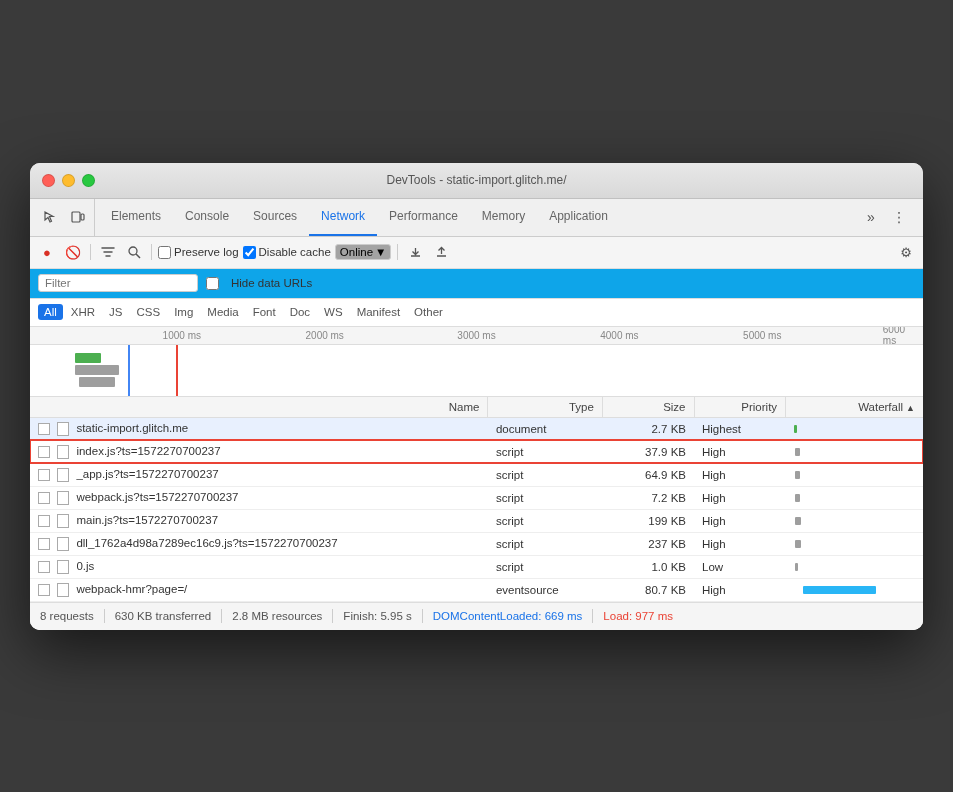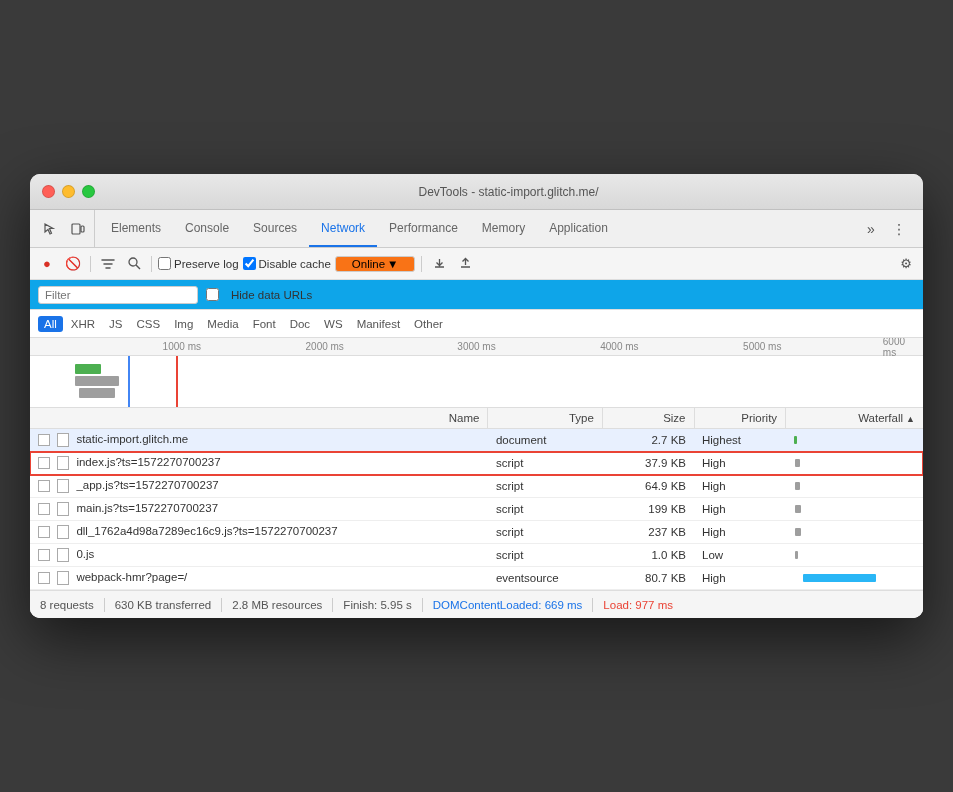--- a/index.html
+++ b/index.html
@@ -41,21 +41,20 @@
     .tl-red { background: #ff5f57; }
     .tl-yellow { background: #febc2e; }
     .tl-green { background: #28c840; }
     .title-text {
       position: absolute;
       left: 50%;
       transform: translateX(-50%);
       font-size: 12px;
       color: #555;
       white-space: nowrap;
-      margin-left: 32px;
     }
     .devtools-body {
       background: #fff;
     }
     
     .tabs-bar {
       background: #f0f0f0;
       border-bottom: 1px solid #ccc;
       display: flex;
       align-items: stretch;
@@ -138,24 +137,24 @@
       gap: 3px;
       font-size: 11.5px;
       color: #333;
       cursor: pointer;
       white-space: nowrap;
     }
     .checkbox-label input { cursor: pointer; }
     .online-select {
       display: flex;
       align-items: center;
-      background: #f97316;
+      background: #a3a3a3;
       border: 1px solid #ccc;
       border-radius: 3px;
-      padding: 1px 16px;
+      padding: 1px 4px;
       font-size: 11.5px;
       cursor: pointer;
       gap: 2px;
       justify-content: flex-end;
     }
     
     .filter-bar {
       background: #0ea5e9;
       border-bottom: 1px solid #ddd;
       display: flex;
@@ -536,20 +535,35 @@
       <td class="col-waterfall">
         <div class="waterfall-bar-container">
           <div class="waterfall-bar" style="left:1%;width:4%;background:#9e9e9e;"></div>
         </div>
       </td>
     </tr>
             <tr class="table-row">
       <td class="col-name">
         <span class="row-checkbox"></span>
         <span class="file-icon"></span>
+        <span>webpack.js?ts=1572270700237</span>
+      </td>
+      <td class="col-type">script</td>
+      <td class="col-size">7.2 KB</td>
+      <td class="col-priority">High</td>
+      <td class="col-waterfall">
+        <div class="waterfall-bar-container">
+          <div class="waterfall-bar" style="left:1%;width:4%;background:#9e9e9e;"></div>
+        </div>
+      </td>
+    </tr>
+            <tr class="table-row">
+      <td class="col-name">
+        <span class="row-checkbox"></span>
+        <span class="file-icon"></span>
         <span>main.js?ts=1572270700237</span>
       </td>
       <td class="col-type">script</td>
       <td class="col-size">199 KB</td>
       <td class="col-priority">High</td>
       <td class="col-waterfall">
         <div class="waterfall-bar-container">
           <div class="waterfall-bar" style="left:1%;width:5%;background:#9e9e9e;"></div>
         </div>
       </td>

